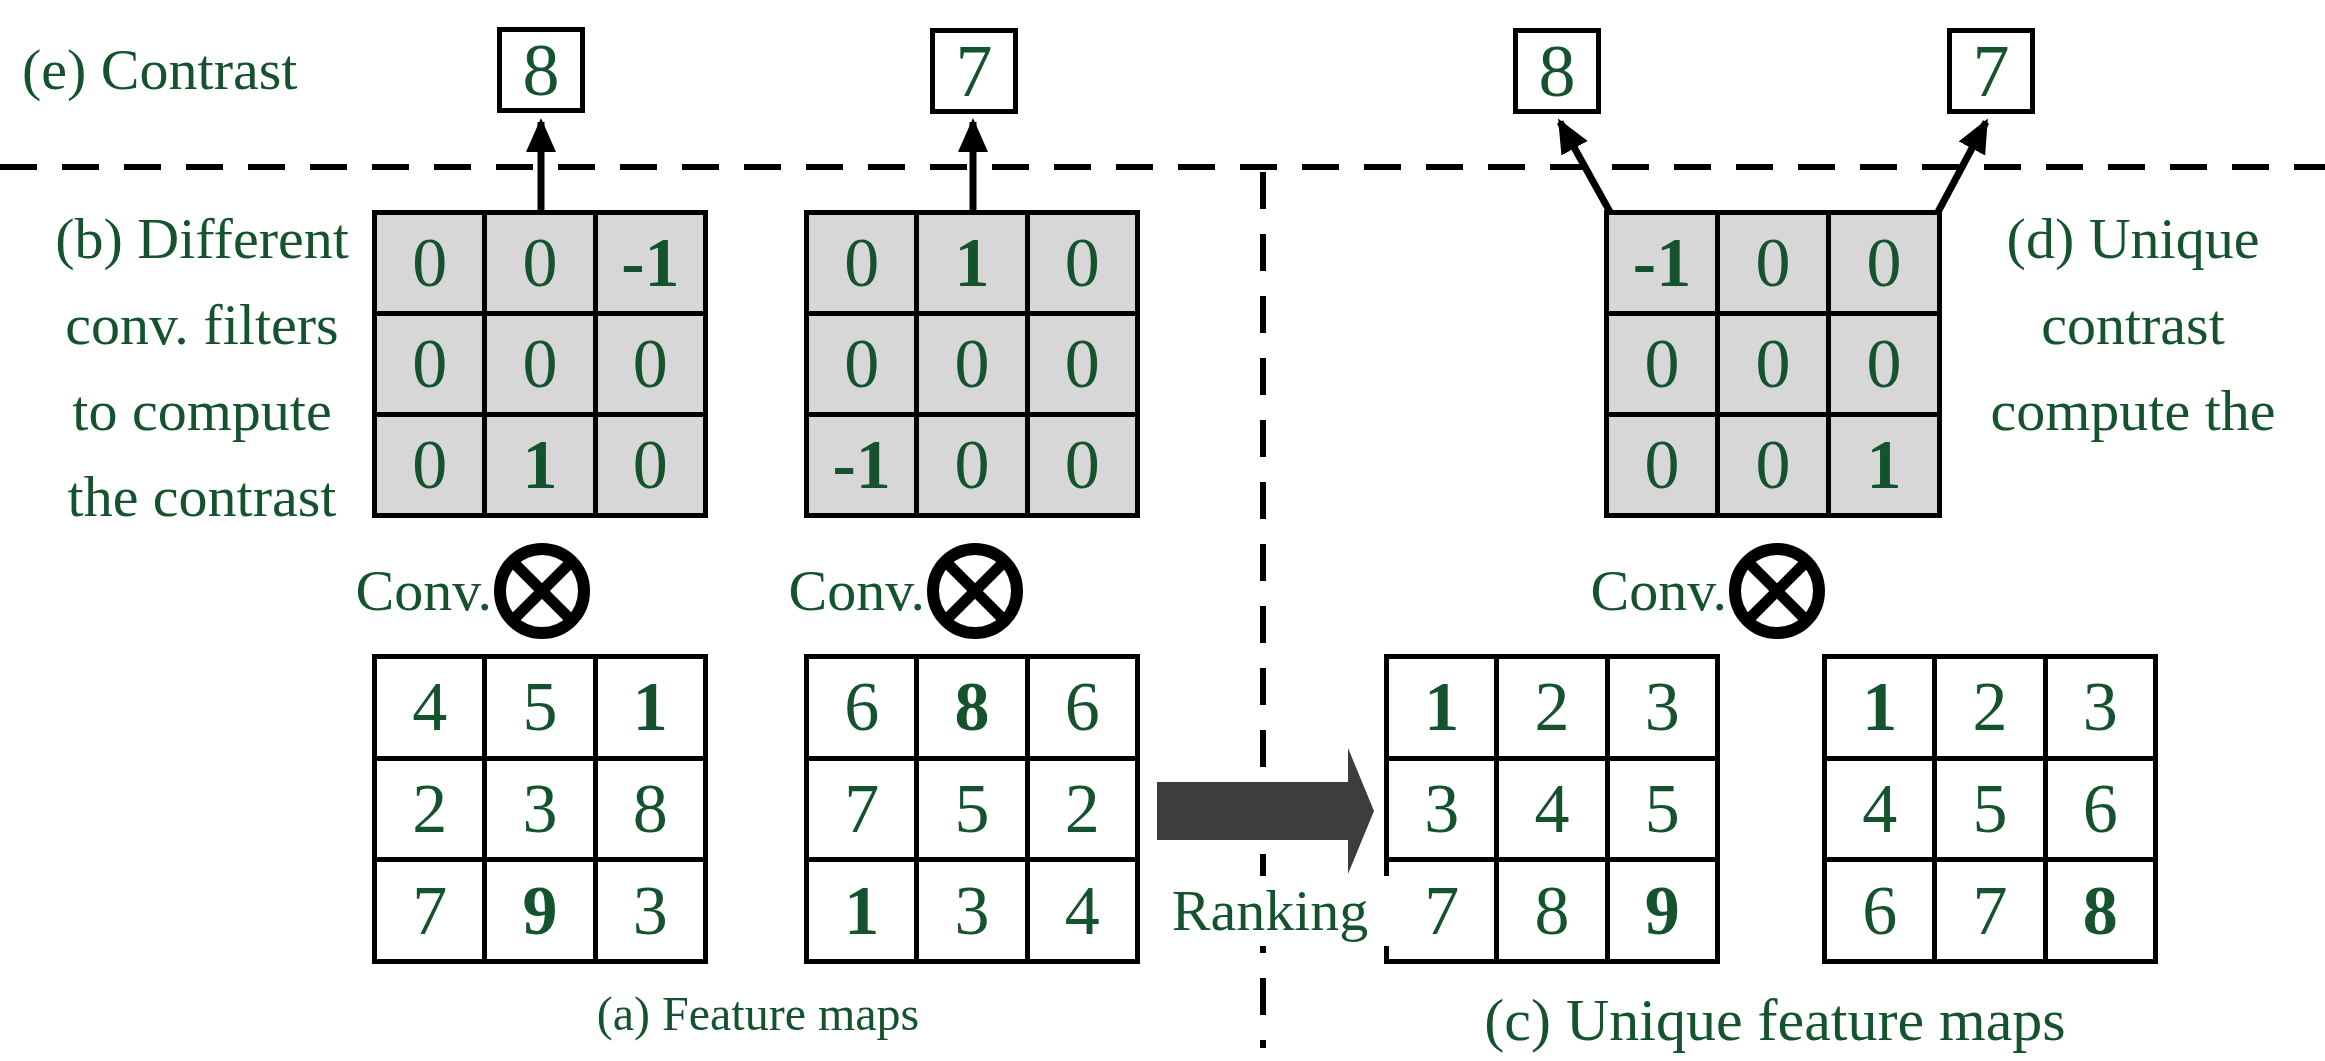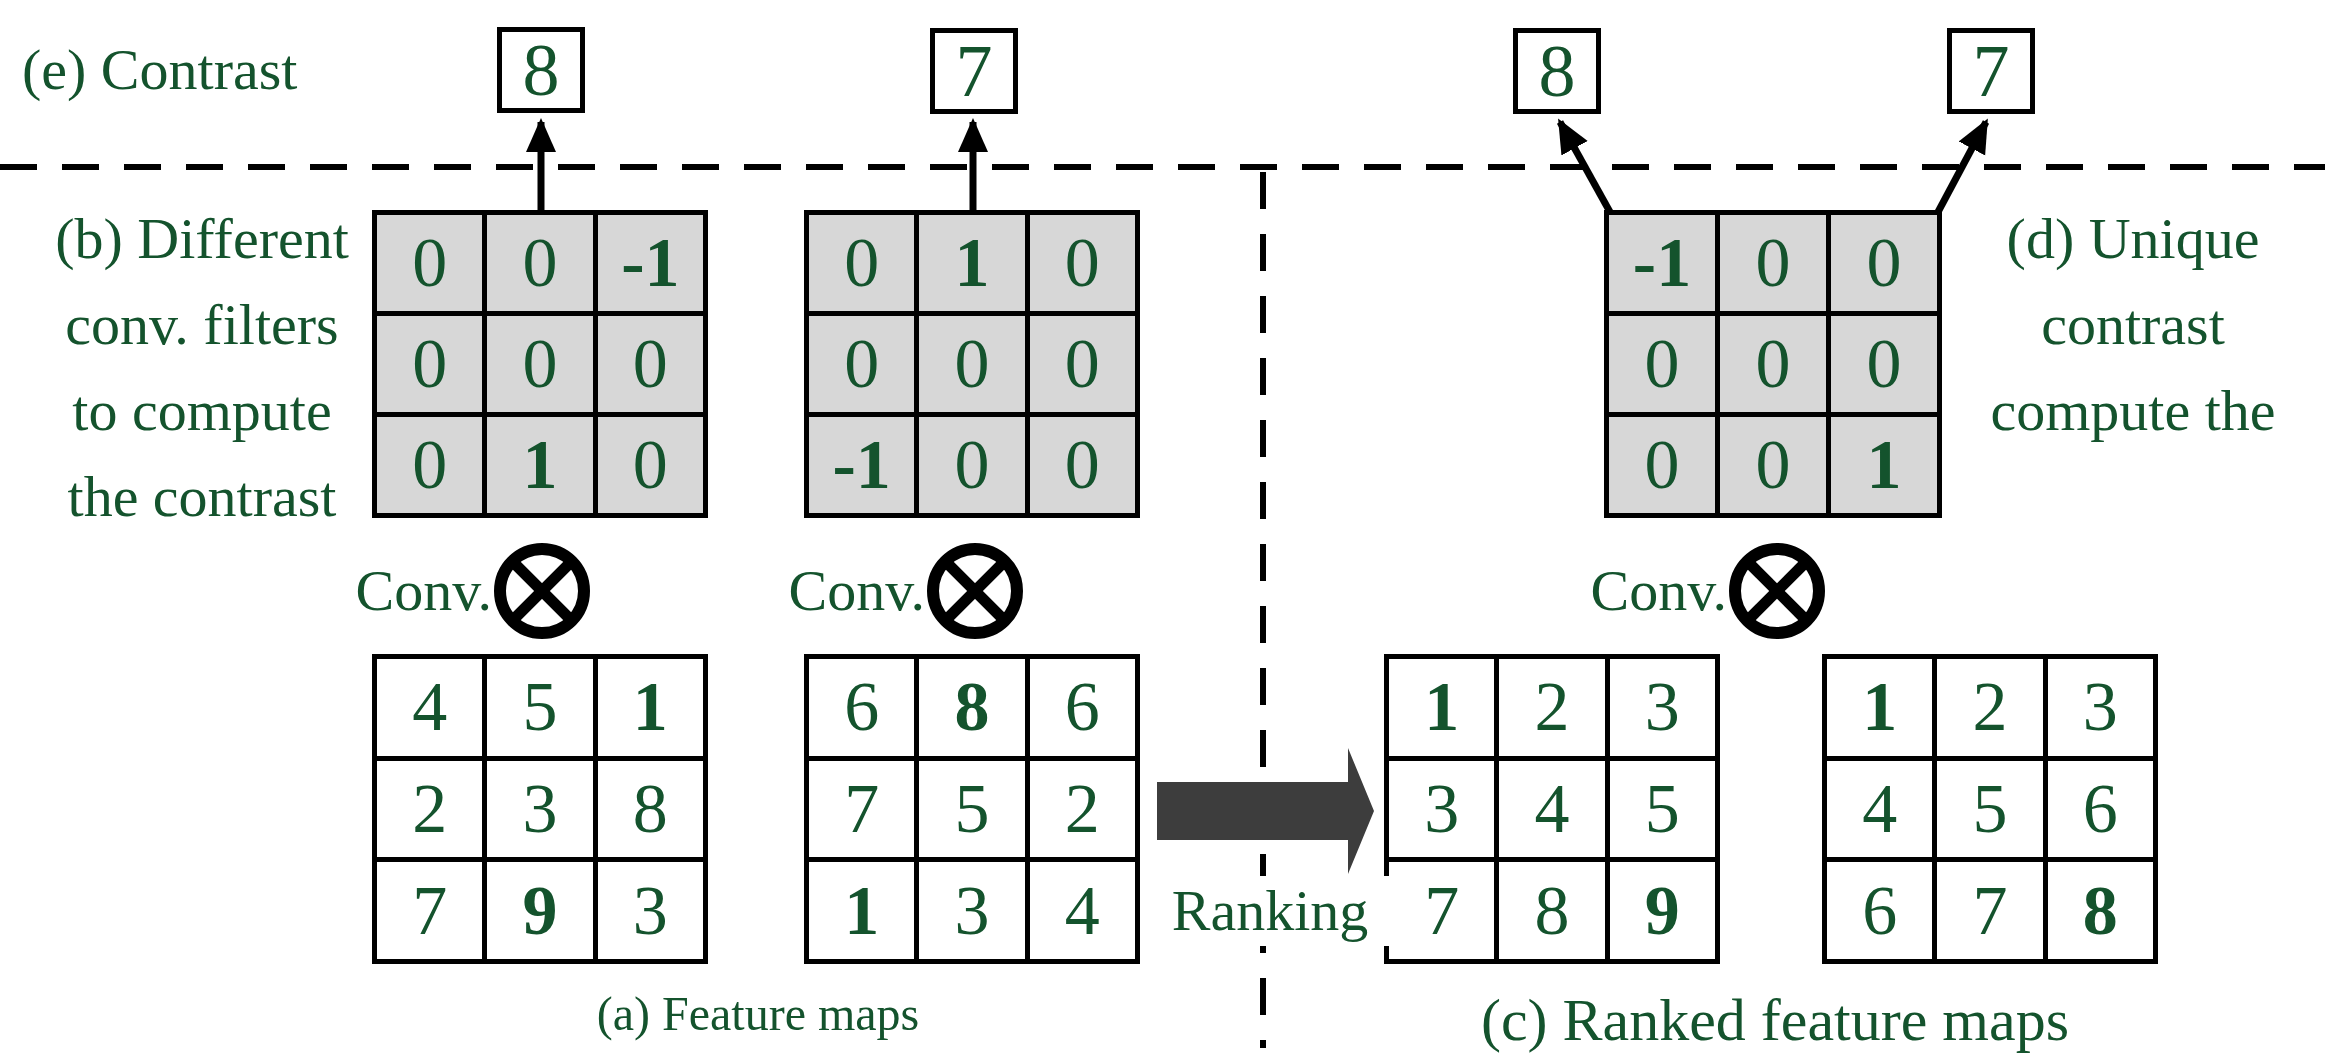--- a/index.html
+++ b/index.html
@@ -240,15 +240,15 @@
     <div class="cell">3</div>
     <div class="cell">4</div>
     <div class="cell">5</div>
     <div class="cell">6</div>
     <div class="cell">6</div>
     <div class="cell">7</div>
     <div class="cell bold">8</div>
   </div>
 
   <div class="txt label-a">(a) Feature maps</div>
-  <div class="txt label-c">(c) Ranked feature maps</div>
+  <div class="txt label-c">(c) Unique feature maps</div>
 
 </div>
 
 </body></html>

